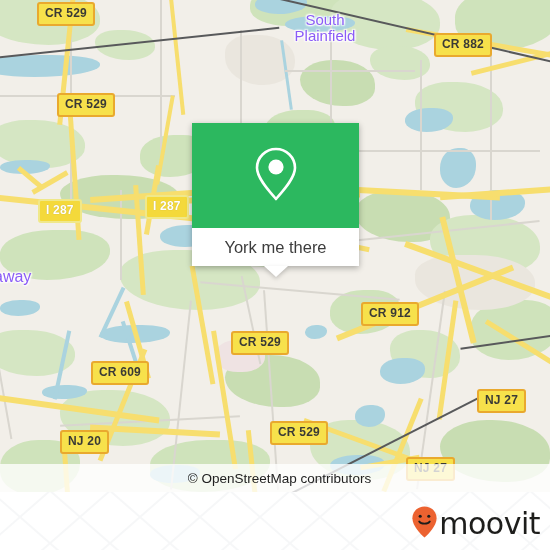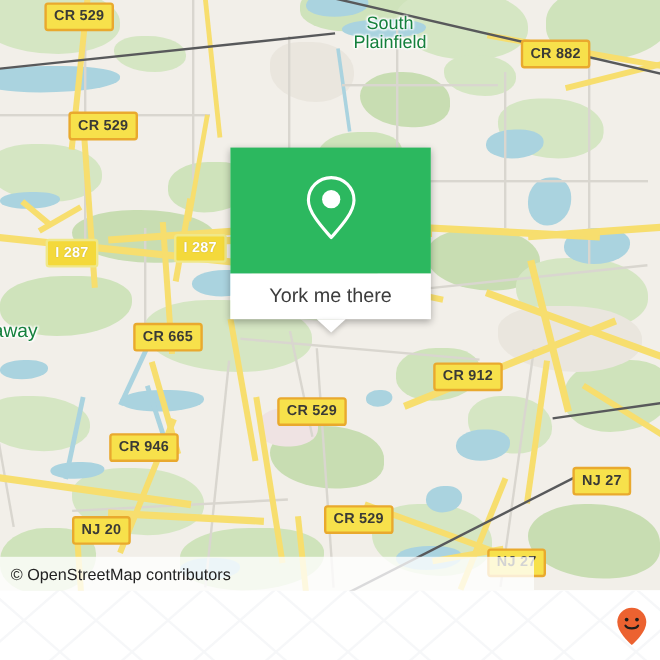--- a/index.html
+++ b/index.html
@@ -38,21 +38,21 @@
   .pinkish { position: absolute; background: #efe3e3; border-radius: 45%; }
 
   
   .road-major { position: absolute; background: #f7de6e; }
   .road-thin { position: absolute; background: #d9d6cf; }
   .rail { position: absolute; background: #58595b; }
 
   
   .city-label {
     position: absolute;
-    color: #15803d;
+    color: #8b5cf6;
     font-size: 15px;
     font-family: "Liberation Sans", sans-serif;
     text-shadow: 1px 1px 1.5px #fff, -1px -1px 1.5px #fff, 1px -1px 1.5px #fff, -1px 1px 1.5px #fff, 0 0 3px #fff;
     line-height: 16px;
     text-align: center;
     white-space: pre-line;
     pointer-events: none;
   }
 
   
@@ -74,23 +74,23 @@
     background: #f4d93b;
     border: 2px solid #f0e88a;
     color: #ffffff;
     text-shadow: 0 0 1px rgba(0,0,0,.25);
   }
 
   
   #attrib {
     position: absolute;
     left: 0; bottom: 0;
-    width: 445px; height: 28px;
+    width: 550px; height: 28px;
     background: rgba(255,255,255,0.78);
-    display: flex; align-items: center;
+    display: flex; align-items: center; justify-content: center;
   }
   #attrib span {
     color: #222;
     font-size: 13.5px;
     padding-left: 9px;
     font-family: "Liberation Sans", sans-serif;
   }
 
   
   #card {
@@ -310,24 +310,23 @@
 Plainfield</div>
       <div class="city-label" style="left:-6px; top:269px; width:70px; text-align:left; font-size:16px;">away</div>
     </div>
 
     <div class="maplayer">
       <div class="shield" style="left:37px; top:2px;">CR 529</div>
       <div class="shield" style="left:57px; top:93px;">CR 529</div>
       <div class="shield" style="left:434px; top:33px;">CR 882</div>
       <div class="shield interstate" style="left:38px; top:199px;">I 287</div>
       <div class="shield interstate" style="left:145px; top:195px;">I 287</div>
-      <div class="shield" style="left:111px; top:269px;">CR 665</div>
       <div class="shield" style="left:361px; top:302px;">CR 912</div>
       <div class="shield" style="left:231px; top:331px;">CR 529</div>
-      <div class="shield" style="left:91px; top:361px;">CR 946</div>
+      <div class="shield" style="left:91px; top:361px;">CR 609</div>
       <div class="shield" style="left:477px; top:389px;">NJ 27</div>
       <div class="shield" style="left:270px; top:421px;">CR 529</div>
       <div class="shield" style="left:60px; top:430px;">NJ 20</div>
       <div class="shield" style="left:406px; top:457px;">NJ 27</div>
     </div>
 
     <div id="attrib">
       <span>© OpenStreetMap contributors</span>
     </div>
   </div>
@@ -362,16 +361,17 @@
 
     <div id="brand">
       <span>
         <svg width="27" height="34" viewBox="0 0 27 34" xmlns="http://www.w3.org/2000/svg">
           <path d="M13.5 1.4 C6.8 1.4 1.4 6.7 1.4 13.3 C1.4 21.3 10.2 29.6 13.5 32.6 C16.8 29.6 25.6 21.3 25.6 13.3 C25.6 6.7 20.2 1.4 13.5 1.4 Z" fill="#ec6230"></path>
           <circle cx="9.2" cy="11.3" r="1.55" fill="#1d1d1b"></circle>
           <circle cx="17.8" cy="11.3" r="1.55" fill="#1d1d1b"></circle>
           <path d="M8.2 16.4 C10.1 19.4 16.9 19.4 18.8 16.4" fill="none" stroke="#1d1d1b" stroke-width="1.8" stroke-linecap="round"></path>
         </svg>
       </span>
+      <span id="brand-word">moovit</span>
     </div>
   </div>
 
 </div>
 
 </body></html>

